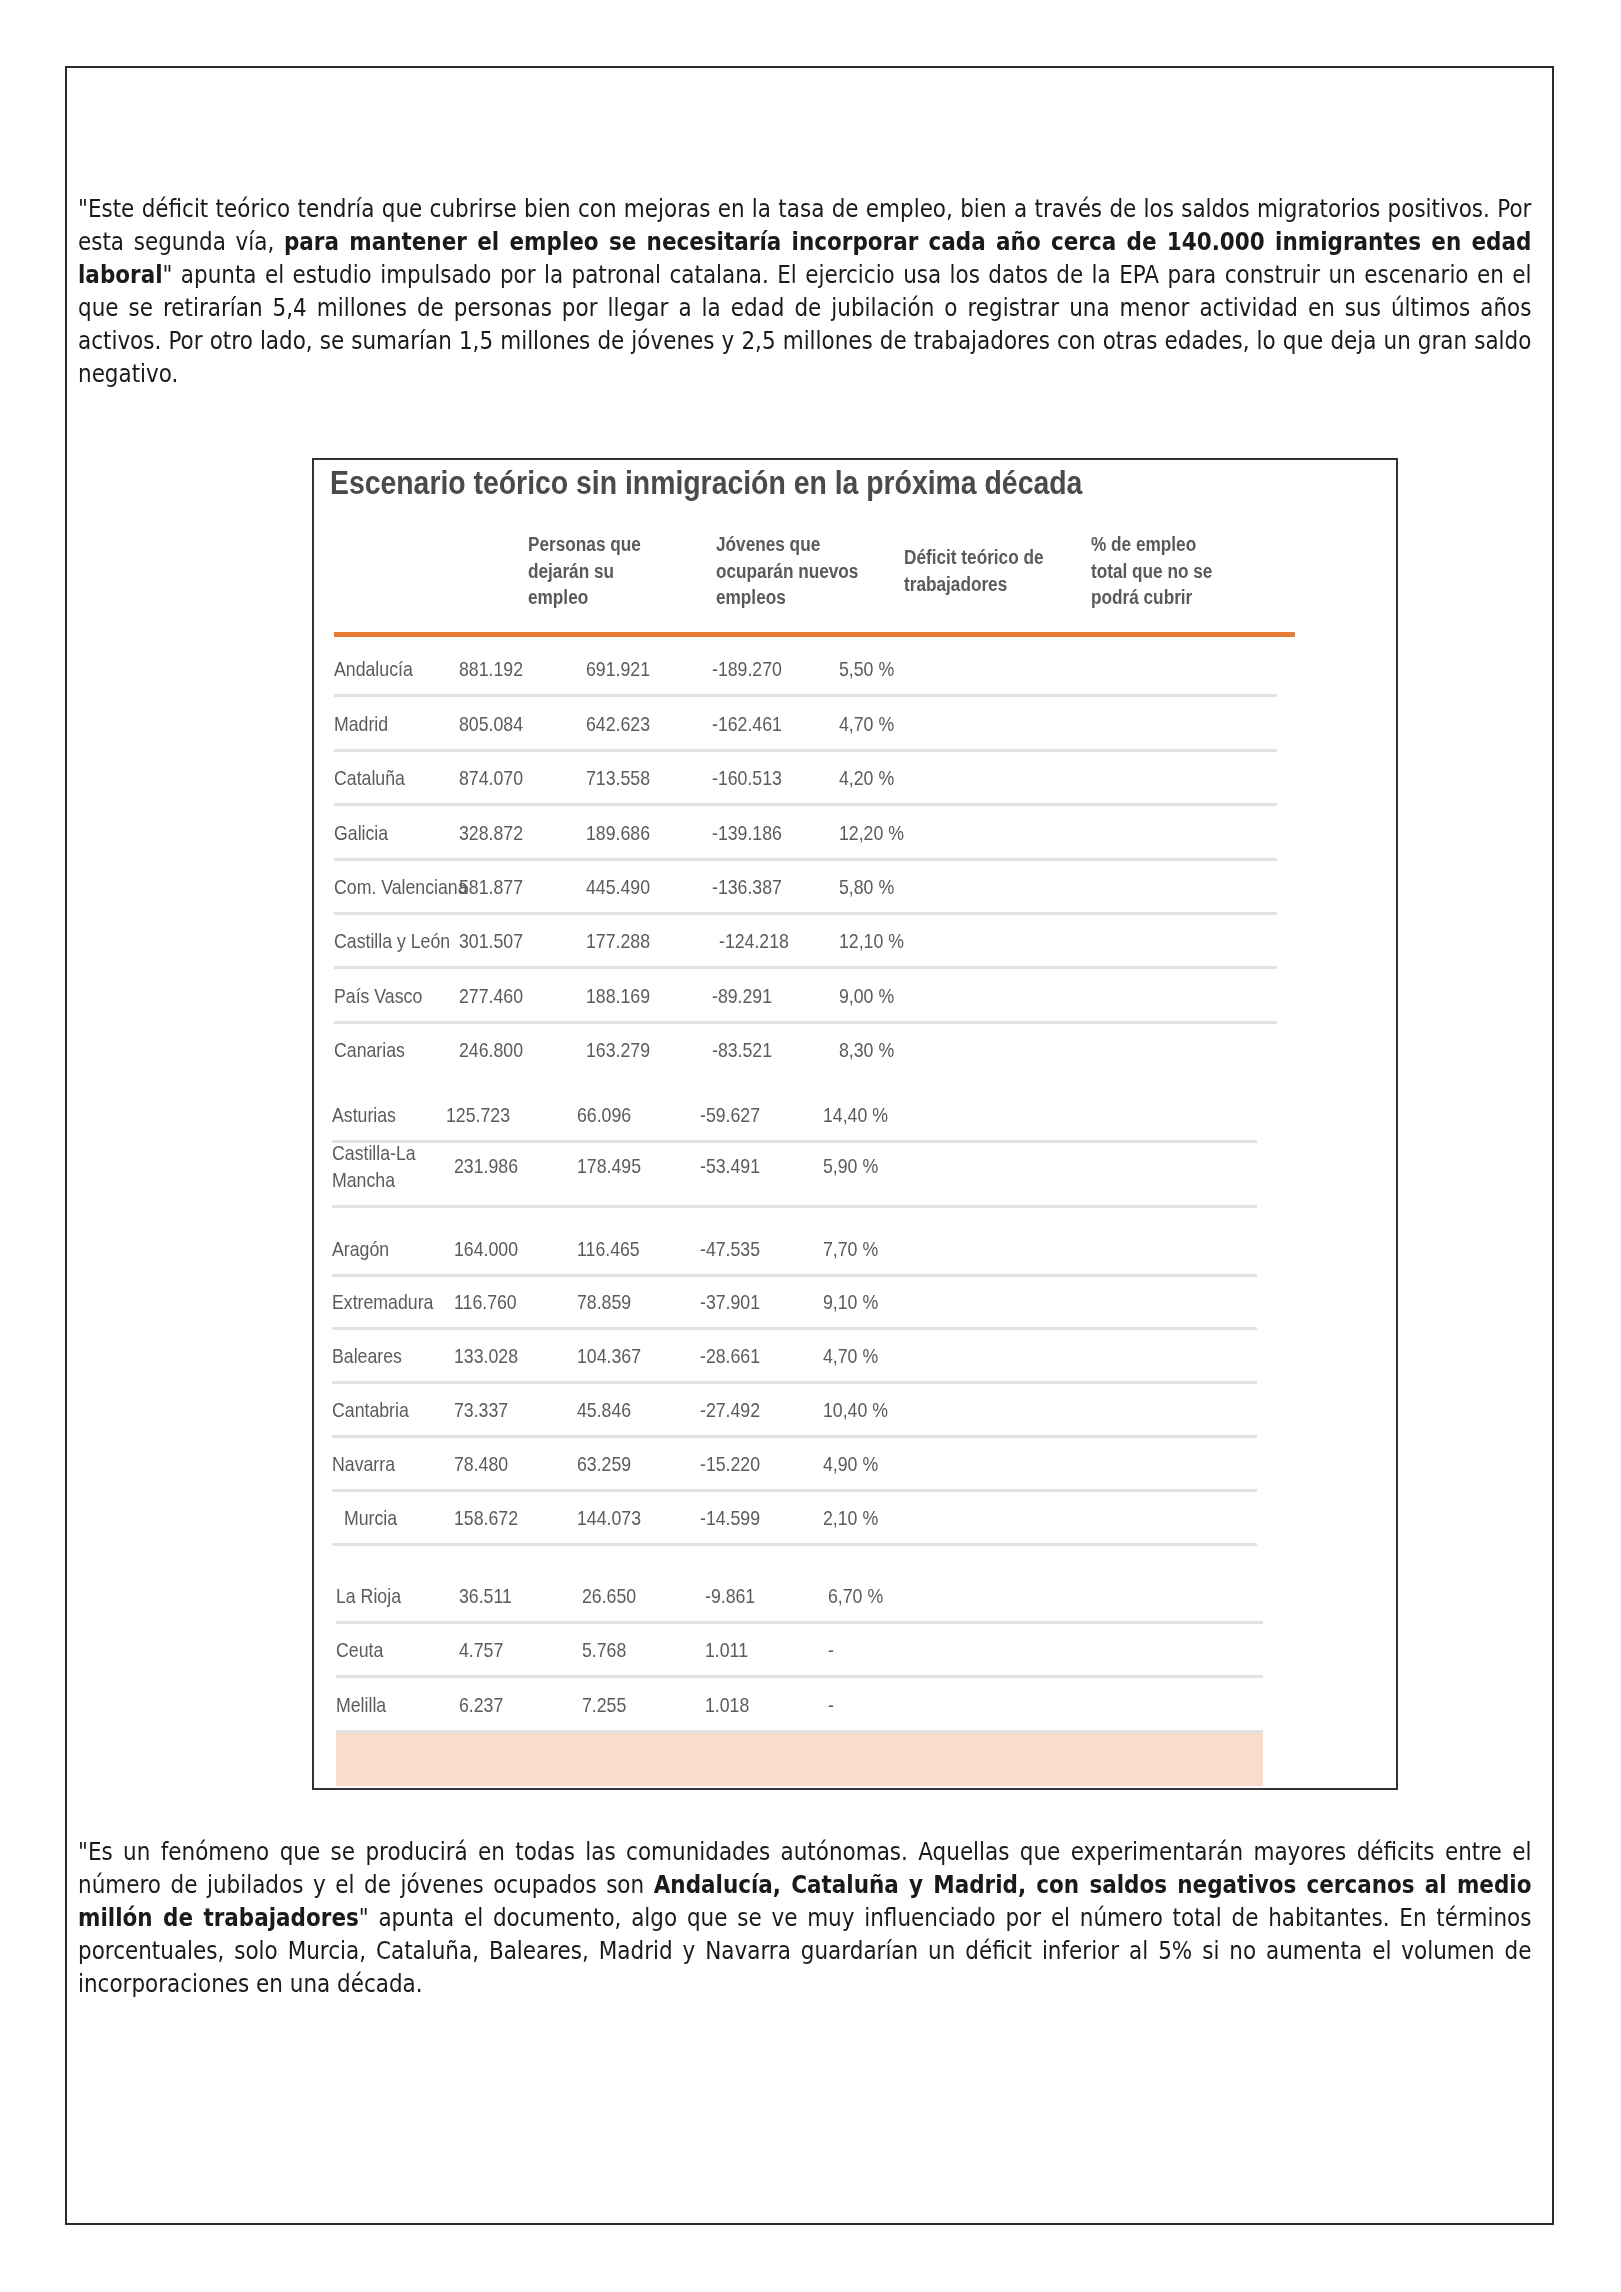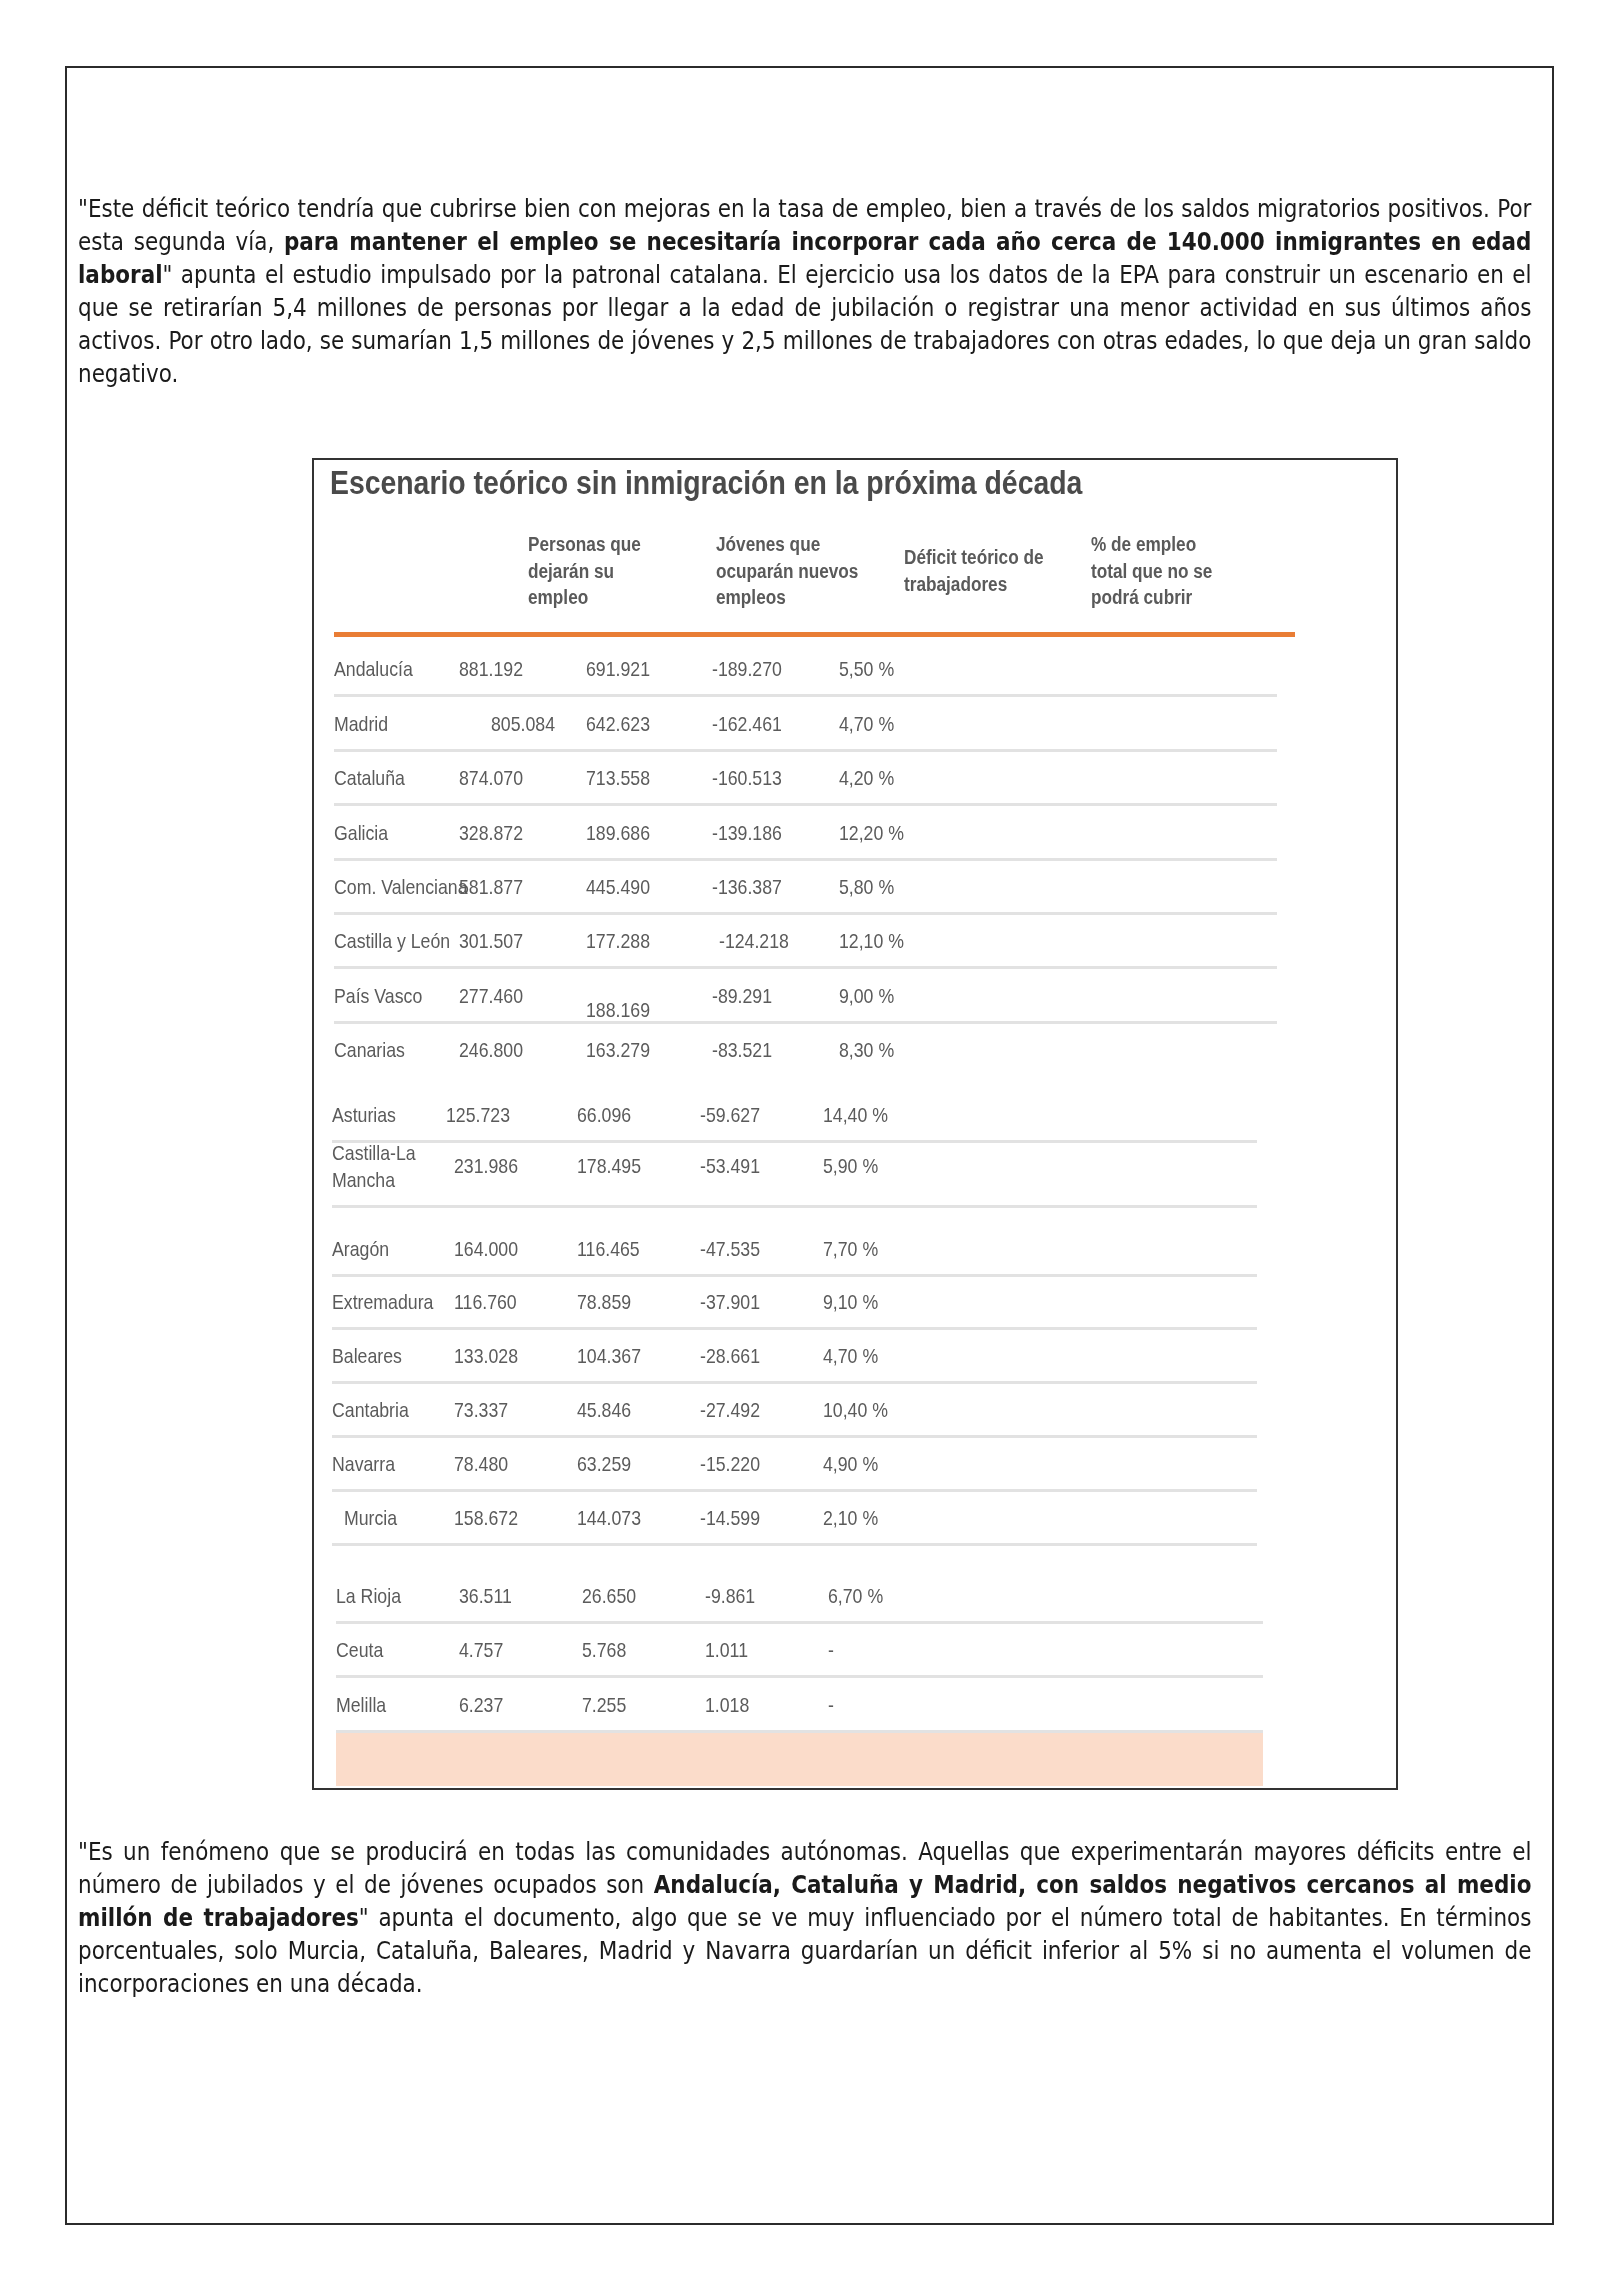--- a/index.html
+++ b/index.html
@@ -99,21 +99,21 @@
         </div>
         <div class="cell c4" style="left: 505px;">
           <span>5,50 %</span>
         </div>
         <div class="sep"></div>
       </div>
       <div class="row" style="top: 237px; left: 19.6px; width: 943px;">
         <div class="cell c0" style="left: 0px;">
           <span>Madrid</span>
         </div>
-        <div class="cell c1" style="left: 125px; margin-left: 32px;">
+        <div class="cell c1" style="left: 125px;">
           <span>805.084</span>
         </div>
         <div class="cell c2" style="left: 252px;">
           <span>642.623</span>
         </div>
         <div class="cell c3" style="left: 378px;">
           <span>-162.461</span>
         </div>
         <div class="cell c4" style="left: 505px;">
           <span>4,70 %</span>
@@ -192,21 +192,21 @@
         </div>
         <div class="sep"></div>
       </div>
       <div class="row" style="top: 509px; left: 19.6px; width: 943px;">
         <div class="cell c0" style="left: 0px;">
           <span>País Vasco</span>
         </div>
         <div class="cell c1" style="left: 125px;">
           <span>277.460</span>
         </div>
-        <div class="cell c2" style="left: 252px; align-items: flex-end;">
+        <div class="cell c2" style="left: 252px;">
           <span>188.169</span>
         </div>
         <div class="cell c3" style="left: 378px;">
           <span>-89.291</span>
         </div>
         <div class="cell c4" style="left: 505px;">
           <span>9,00 %</span>
         </div>
         <div class="sep"></div>
       </div>

